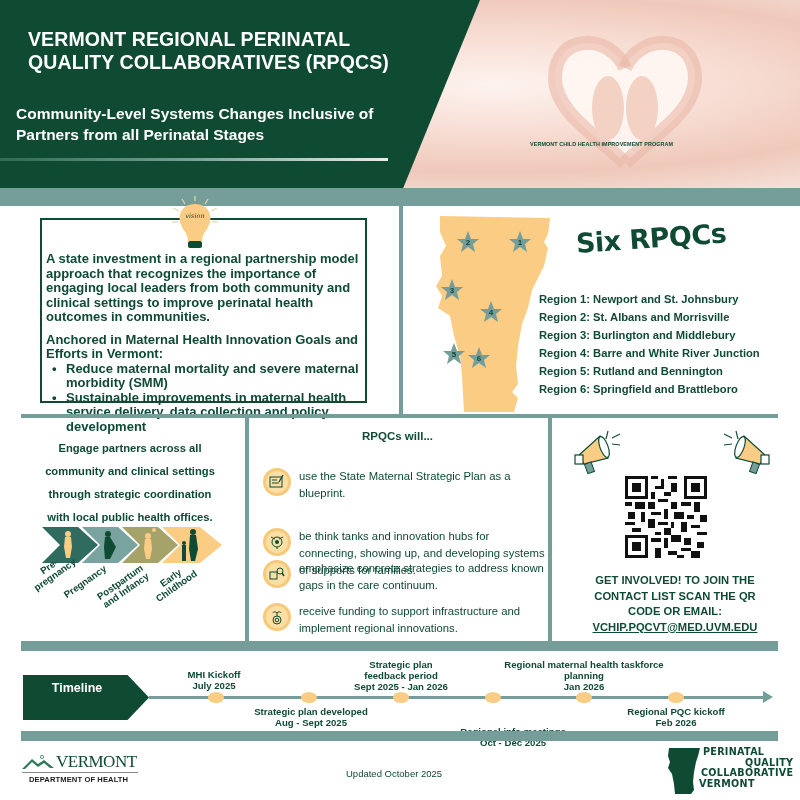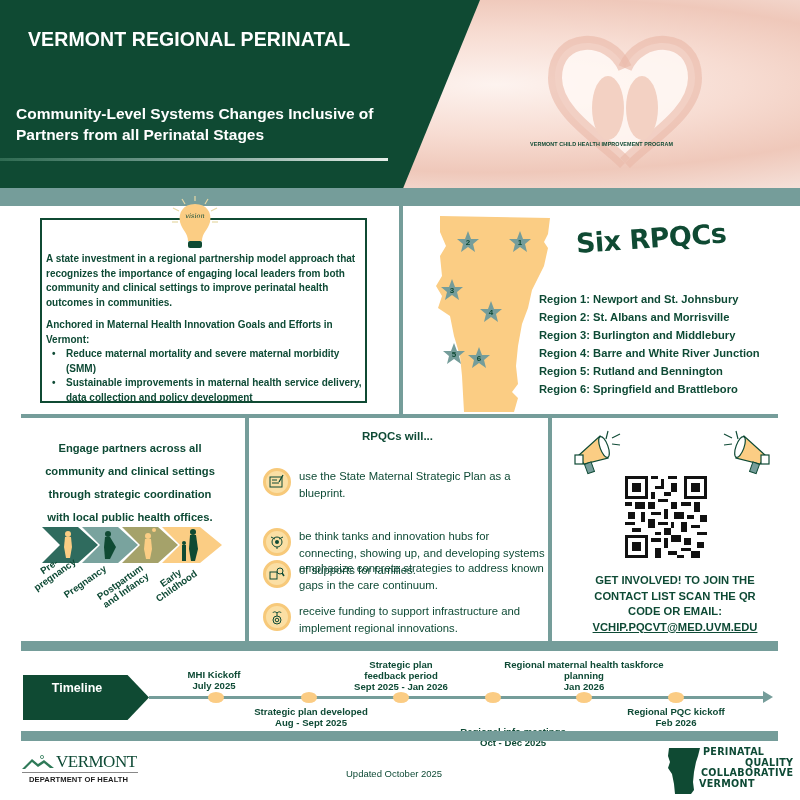--- a/index.html
+++ b/index.html
@@ -21,21 +21,21 @@
   .vchip-word { font-family: "DejaVu Sans", sans-serif; font-weight: bold; font-size: 34px; color: #0f4a33; letter-spacing: -1px; line-height: 34px; display: flex; align-items: flex-end; }
   .vchip-i { display: inline-block; width: 13px; height: 28px; background: #e5cd2b; margin: 0 2px 3px 2px; border: 1px solid #0f4a33;
     background-image: repeating-linear-gradient(180deg, #e5cd2b 0 3px, #0f4a33 3px 4px); }
   .vchip-tag { font-size: 5.4px; font-weight: bold; color: #0f4a33; letter-spacing: 0.1px; margin-top: -1px; }
 
   .band { position: absolute; left: 0; width: 800px; background: #759d9a; }
 
   
   .vision-box { position: absolute; left: 40px; top: 218px; width: 327px; height: 185px; border: 2px solid #0f4a33; }
   .bulb { position: absolute; left: 170px; top: 196px; width: 50px; height: 60px; }
-  .vision-text { position: absolute; left: 46px; top: 252px; width: 318px; font-weight: bold; font-size: 10px; line-height: 14.5px; color: #0e4a35; }
+  .vision-text { position: absolute; left: 46px; top: 252px; width: 318px; font-weight: bold; font-size: 13px; line-height: 14.5px; color: #0e4a35; }
   .vision-text p { margin-bottom: 8px; }
   .vision-text ul { list-style: none; }
   .vision-text li { position: relative; padding-left: 20px; }
   .vision-text li::before { content: "•"; position: absolute; left: 6px; top: 0; }
 
   .v-divider { position: absolute; background: #759d9a; }
 
   .vt-map { position: absolute; left: 432px; top: 216px; width: 120px; height: 196px; }
   .six-title { position: absolute; left: 576px; top: 228px; font-weight: bold; font-size: 27px; color: #0f4a33; transform: rotate(-4deg); transform-origin: left center; font-family: "DejaVu Sans", sans-serif; letter-spacing: -0.5px; }
   .regions { position: absolute; left: 539px; top: 290px; list-style: none; }
@@ -78,20 +78,21 @@
   <svg class="heart" viewBox="0 0 170 140">
     <path d="M85 40 C70 5, 15 5, 15 50 C15 85, 60 110, 85 135 C110 110, 155 85, 155 50 C155 5, 100 5, 85 40 Z" fill="#fff8f5" opacity="0.85"></path>
     <path d="M85 40 C70 5, 15 5, 15 50 C15 85, 60 110, 85 135" fill="none" stroke="#e9b8a7" stroke-width="14" opacity="0.6"></path>
     <path d="M85 40 C100 5, 155 5, 155 50 C155 85, 110 110, 85 135" fill="none" stroke="#e9b8a7" stroke-width="14" opacity="0.6"></path>
     <ellipse cx="68" cy="80" rx="16" ry="32" fill="#f3d1c3"></ellipse>
     <ellipse cx="102" cy="80" rx="16" ry="32" fill="#f3d1c3"></ellipse>
   </svg>
   <div class="header-green"></div>
   <div class="header-title">
     <div>VERMONT REGIONAL PERINATAL</div>
+    <div>QUALITY COLLABORATIVES (RPQCS)</div>
   </div>
   <div class="header-subtitle">
     <div>Community-Level Systems Changes Inclusive of</div>
     <div>Partners from all Perinatal Stages</div>
   </div>
   <div class="header-rule"></div>
   <div class="vchip">
     <div class="vchip-tag">VERMONT CHILD HEALTH IMPROVEMENT PROGRAM</div>
   </div>
 </div>

